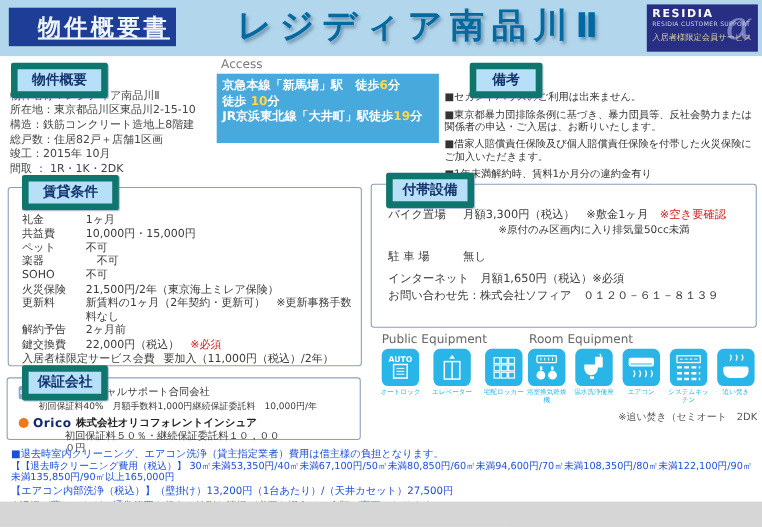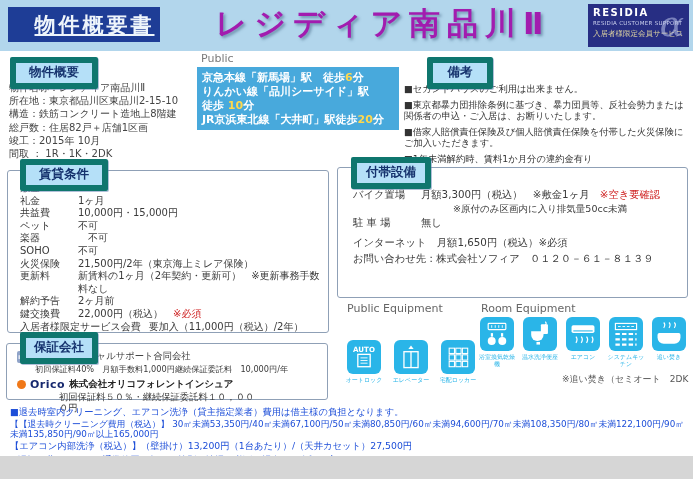--- a/index.html
+++ b/index.html
@@ -5,21 +5,21 @@
   * { margin:0; padding:0; box-sizing:border-box; }
   html,body { background:#e8e8e8; }
   body { font-family:"DejaVu Sans","Liberation Sans",sans-serif; }
   .page { position:relative; width:693px; height:479px; background:#ffffff; overflow:hidden; margin:0 auto; }
 
   
   .header-band { position:absolute; left:0; top:0; width:693px; height:51px; background:#b2d6ec; }
   .doc-label-box { position:absolute; left:8px; top:7px; width:152px; height:35px; background:#1e3d96;
                    display:flex; align-items:center; justify-content:center; }
   .doc-label-box span { color:#eef5fb; font-size:21px; font-weight:bold; letter-spacing:3px; text-decoration:underline;margin-left:21px; }
-  .main-title { position:absolute; left:182px; top:3px; width:402px; text-align:center; color:#a21caf;
+  .main-title { position:absolute; left:182px; top:3px; width:402px; text-align:center; color:#0369a1;
                 font-size:31px; font-weight:bold; letter-spacing:7px; white-space:nowrap;
                 text-shadow:2px 2px 3px rgba(90,125,155,0.75); }
   .logo-box { position:absolute; right:4px; top:4px; width:101px; height:43px; background:#272e83; color:#fff;
               padding:3px 5px; overflow:hidden; }
   .logo-line1 { font-size:10px; letter-spacing:1.5px; font-weight:bold; }
   .logo-line2 { font-size:5.5px; letter-spacing:0.3px; color:#cdd2ee; margin-top:2px; white-space:nowrap; }
   .logo-line3 { font-size:7.5px; color:#ddd2a0; margin-top:3px; white-space:nowrap; }
   .logo-alpha { position:absolute; right:5px; top:0px; font-family:"DejaVu Serif","Liberation Serif",serif;
                 font-style:italic; font-size:36px; color:rgba(190,198,235,0.55); line-height:1.1; }
 
@@ -73,27 +73,27 @@
   .g-detail2 { font-size:9.3px; margin-top:1px; width:196px; line-height:10.5px;margin-left:42px; }
 
   
   #tab-facilities { left:351px; top:157px; width:80px; }
   #facilities-box { left:337px; top:167px; width:351px; height:131px; }
   .f-content { padding:12px 8px 0 15px; font-size:10.3px; color:#3a3a3a; }
   .f-row { display:flex; }
   .f-label { width:68px; flex:none; }
   .f-label-note { font-size:8.5px; }
   .f-sub { margin-left:100px; font-size:9.5px; margin-top:1px; }
-  .mt8 { margin-top:8px; } .mt10 { } .mt6 { margin-top:6px; } .mt2 { margin-top:2px; }
+  .mt8 { margin-top:8px; } .mt10 { margin-top:10px; } .mt6 { margin-top:6px; } .mt2 { margin-top:2px; }
 
   
   .eq-header { position:absolute; top:302px; font-size:11px; color:#666; }
   #pub-header { left:347px; } #room-header { left:481px; }
   .eq-row { position:absolute; top:317px; display:flex; }
-  #pub-icons { left:344px; gap:7px;margin-top:23px; }
+  #pub-icons { left:344px; gap:7px; }
   #room-icons { left:477px; gap:3px; }
   .eq-item { width:40px; text-align:center; }
   .eq-icon { width:34px; height:34px; background:#2ab5e8; border-radius:6px; margin:0 auto;
              display:flex; align-items:center; justify-content:center; }
   .eq-icon svg { width:30px; height:30px; }
   .eq-label { font-size:6px; color:#2ab5e8; line-height:7px; margin-top:2px; }
   .eq-note { position:absolute; left:562px; top:373px; width:131px; font-size:9px; color:#555;
              white-space:nowrap; overflow:hidden; }
 
   
@@ -126,26 +126,25 @@
   <div class="tab" id="tab-overview">物件概要</div>
   <div class="overview-lines">
     <div>物件名称：レジディア南品川Ⅱ</div>
     <div>所在地：東京都品川区東品川2-15-10</div>
     <div>構造：鉄筋コンクリート造地上8階建</div>
     <div>総戸数：住居82戸＋店舗1区画</div>
     <div>竣工：2015年 10月</div>
     <div>間取 ： 1R・1K・2DK</div>
   </div>
 
-  <div class="access-label">Public</div>
+  <div class="access-label">Access</div>
   <div class="access-box">
     <div><span>京急本線「新馬場」駅　徒歩</span><span class="hl">6</span><span>分</span></div>
-    <div>りんかい線「品川シーサイド」駅</div>
     <div><span>徒歩 </span><span class="hl">10</span><span>分</span></div>
-    <div><span>JR京浜東北線「大井町」駅徒歩</span><span class="hl">20</span><span>分</span></div>
+    <div><span>JR京浜東北線「大井町」駅徒歩</span><span class="hl">19</span><span>分</span></div>
   </div>
 
   <div class="tab" id="tab-remarks">備考</div>
   <div class="remarks-list">
     <div>■セカンドハウスのご利用は出来ません。</div>
     <div>■東京都暴力団排除条例に基づき、暴力団員等、反社会勢力または関係者の申込・ご入居は、お断りいたします。</div>
     <div>■借家人賠償責任保険及び個人賠償責任保険を付帯した火災保険にご加入いただきます。</div>
     <div>■1年未満解約時、賃料1か月分の違約金有り</div>
   </div>
 

